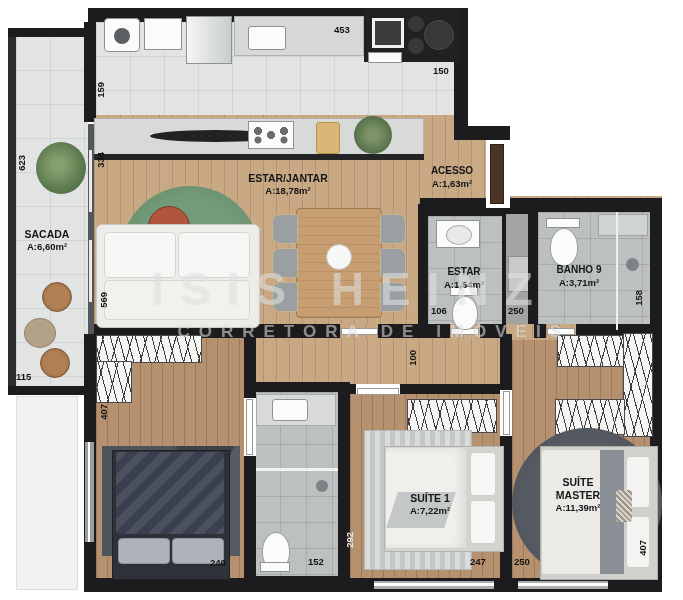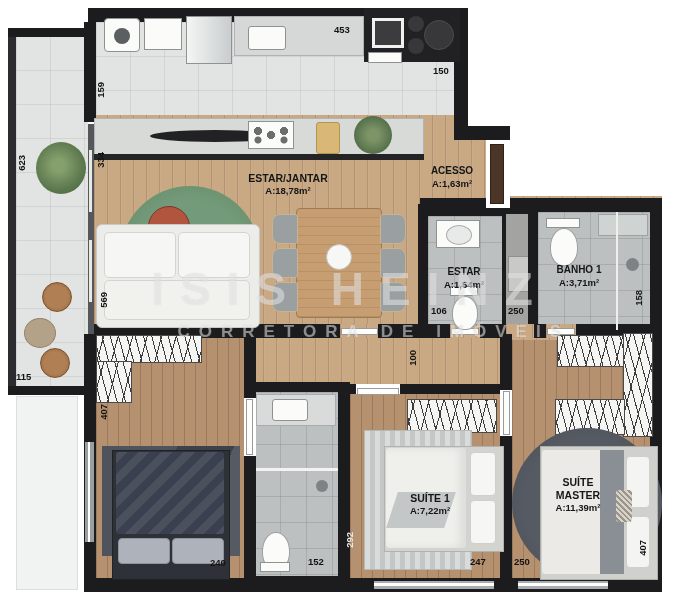--- a/index.html
+++ b/index.html
@@ -198,26 +198,30 @@
   <div class="abs" style="left:626px;top:258px;width:13px;height:13px;border-radius:50%;background:#7e8284;"></div>
 
   <div class="rlabel" style="left:228px;top:172px;width:120px;">
     <span>ESTAR/JANTAR</span>
     <span class="area">A:18,78m²</span>
   </div>
   <div class="rlabel" style="left:422px;top:165px;width:60px;font-size:10px;">
     <span>ACESSO</span>
     <span class="area">A:1,63m²</span>
   </div>
+  <div class="rlabel" style="left:14px;top:228px;width:66px;">
+    <span>SACADA</span>
+    <span class="area">A:6,60m²</span>
+  </div>
   <div class="rlabel" style="left:433px;top:266px;width:62px;font-size:10px;">
     <span>ESTAR</span>
     <span class="area">A:1,54m²</span>
   </div>
   <div class="rlabel" style="left:546px;top:264px;width:66px;font-size:10px;">
-    <span>BANHO 1</span>
+    <span>BANHO 9</span>
     <span class="area">A:3,71m²</span>
   </div>
   <div class="rlabel" style="left:394px;top:492px;width:72px;">
     <span>SUÍTE 1</span>
     <span class="area">A:7,22m²</span>
   </div>
   <div class="rlabel" style="left:546px;top:476px;width:64px;">
     <span>SUÍTE MASTER</span>
     <span class="area">A:11,39m²</span>
   </div>

